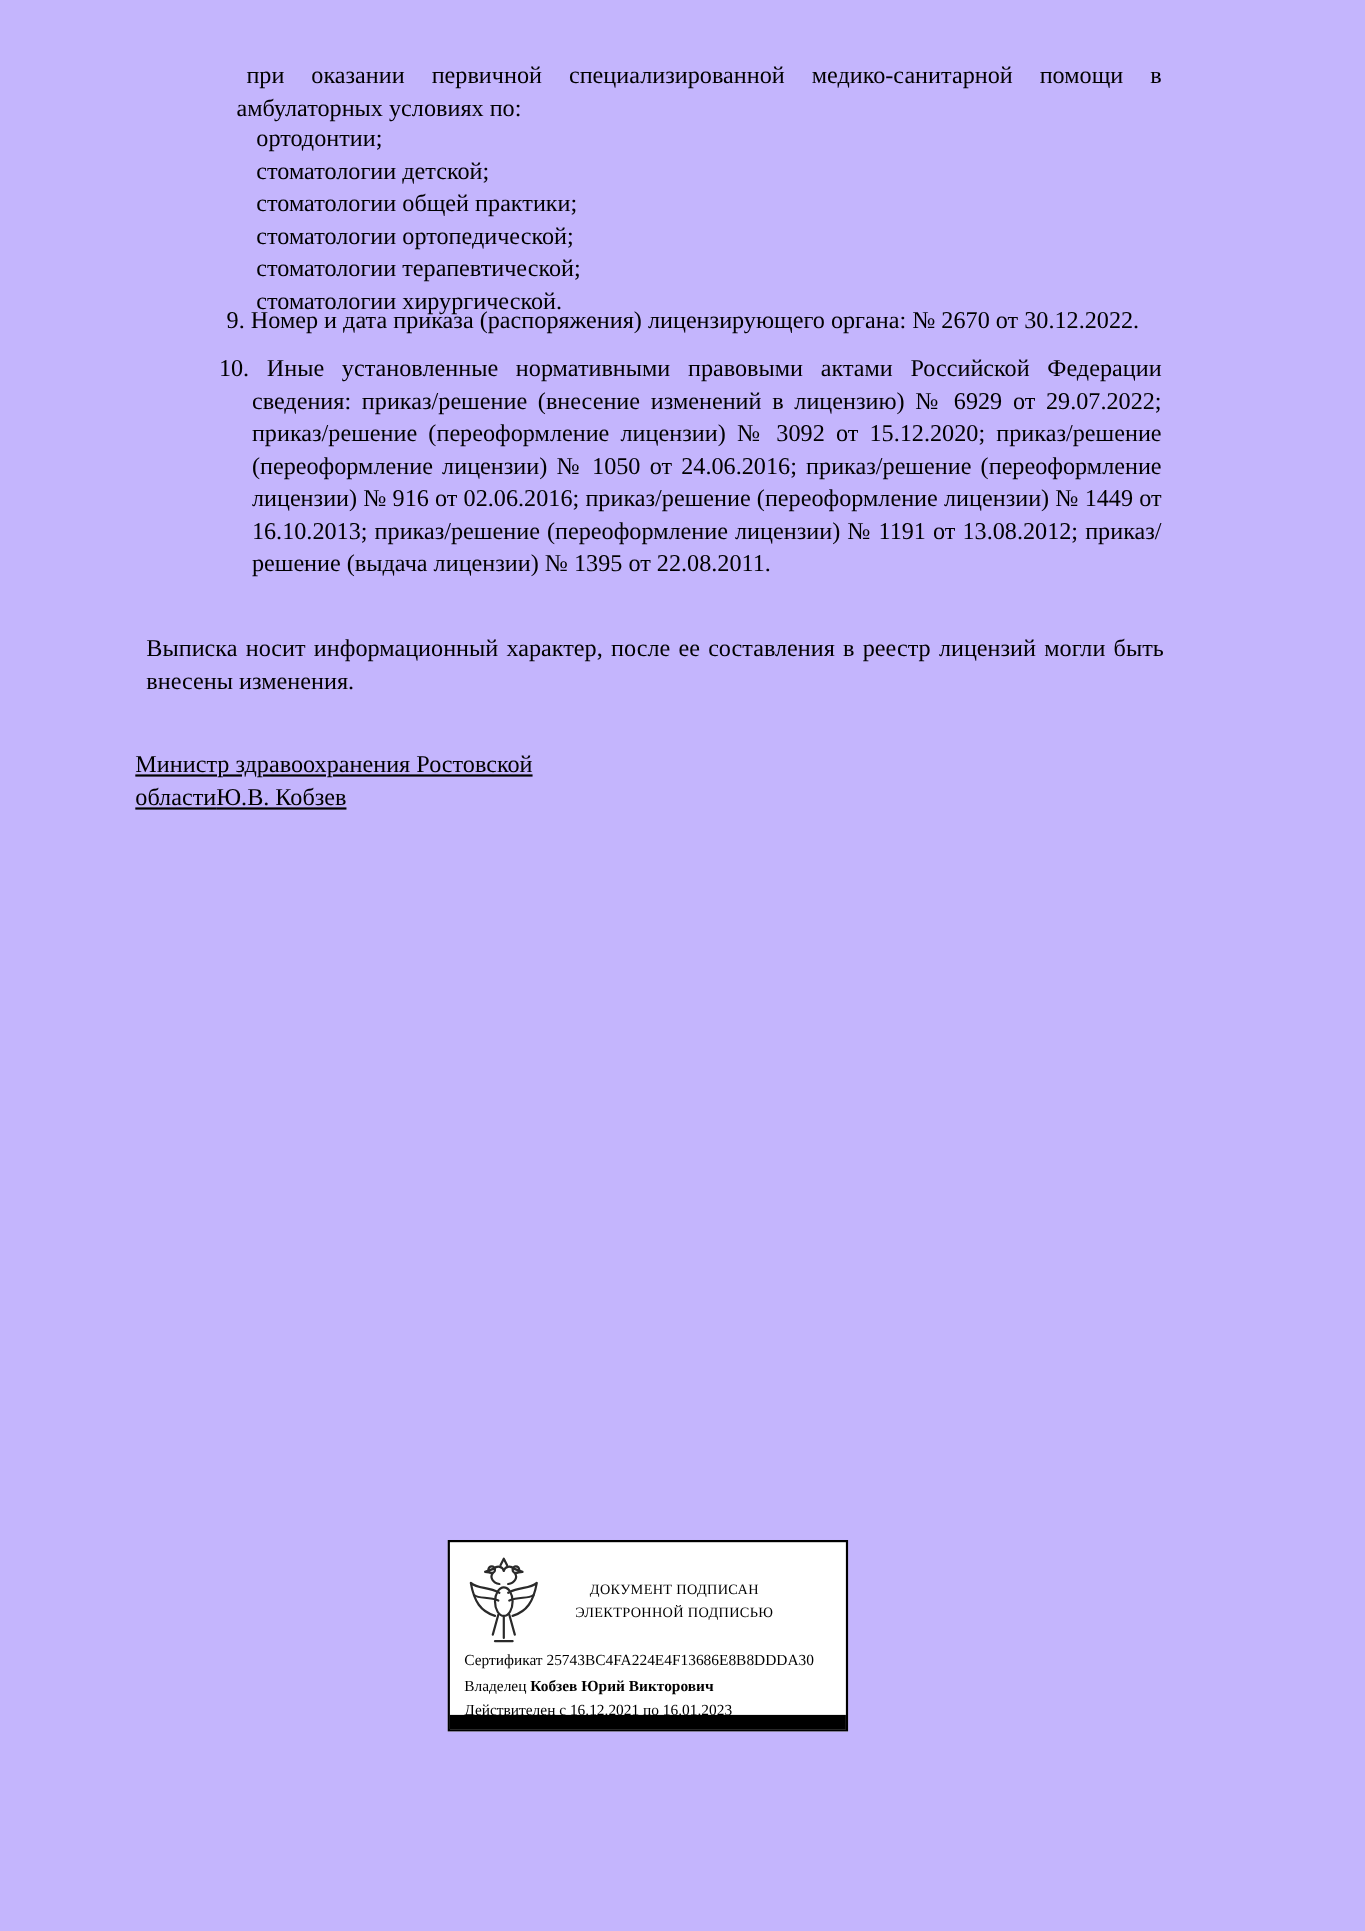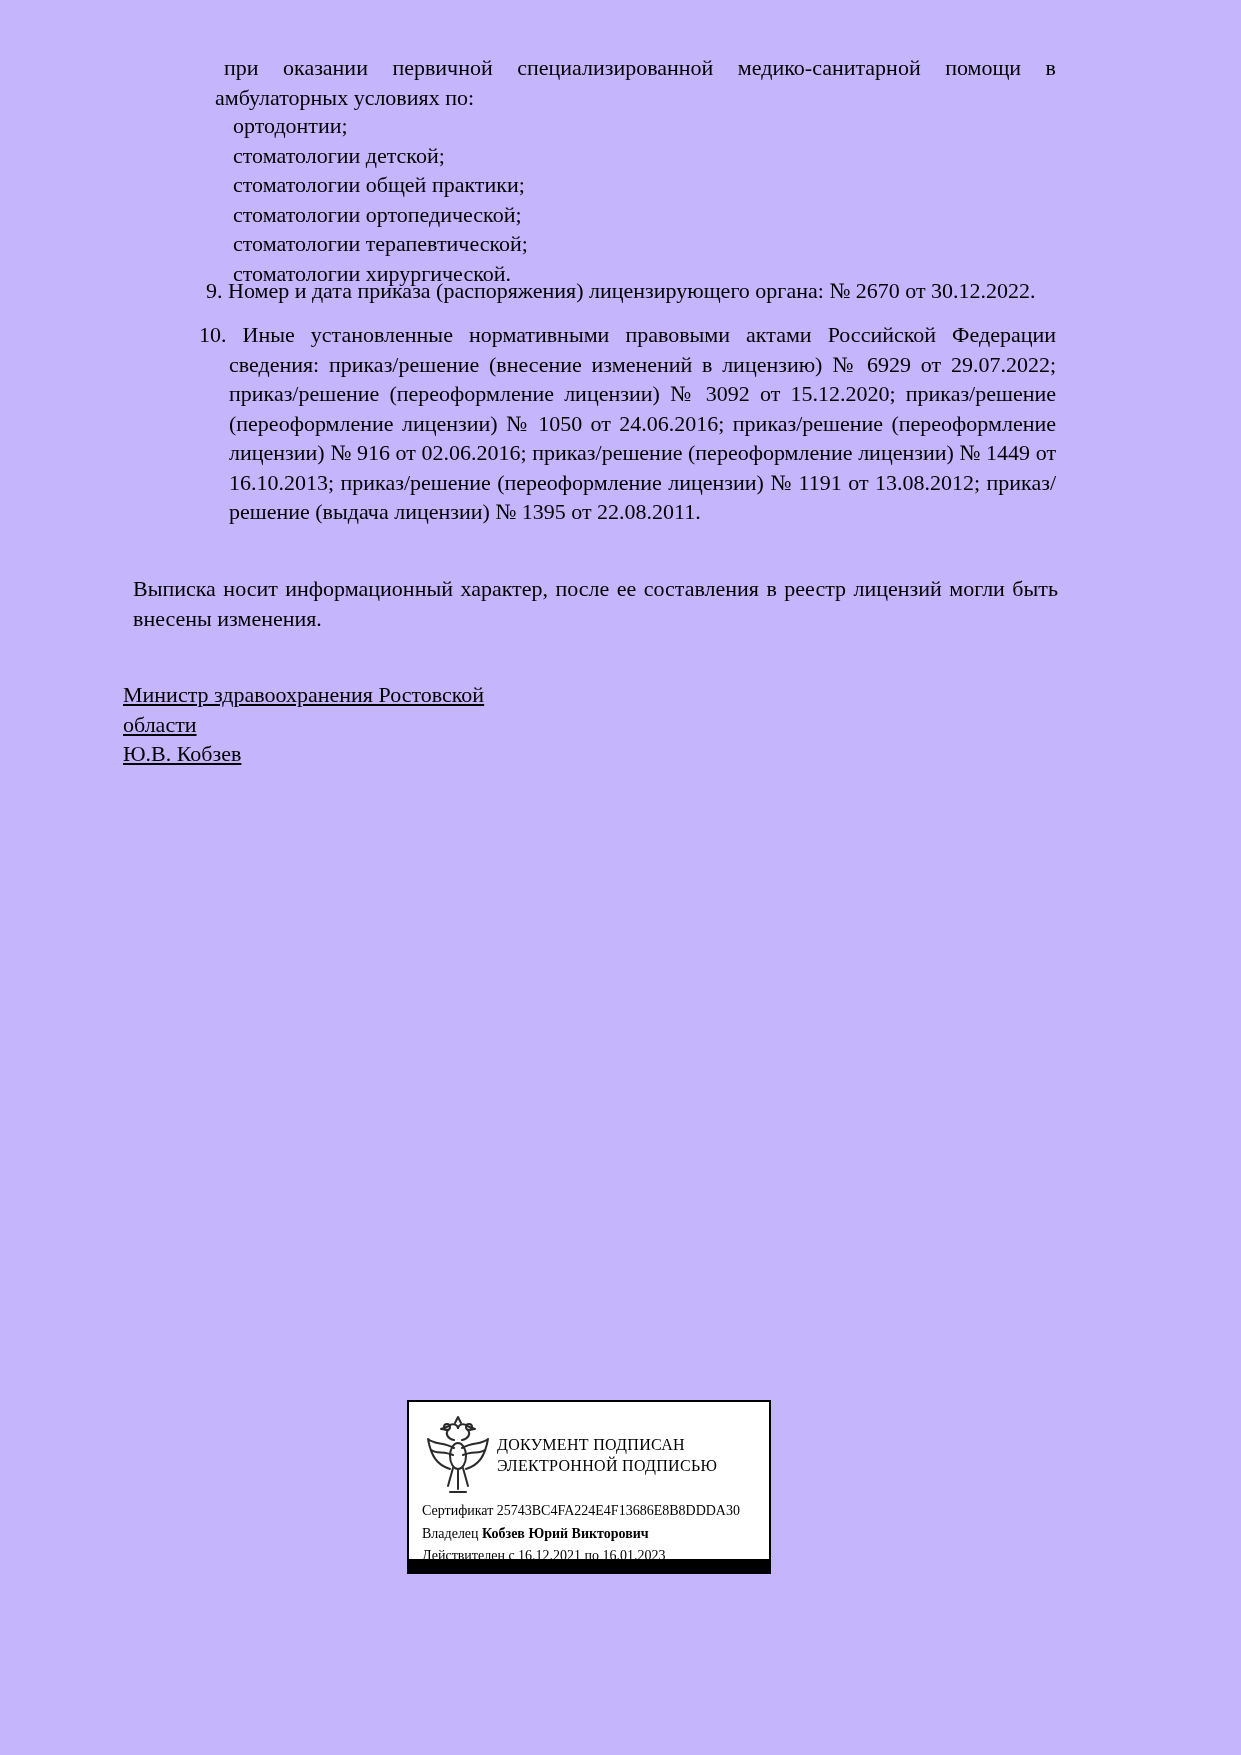--- a/index.html
+++ b/index.html
@@ -61,46 +61,46 @@
   }
   .signature-block {
     position: absolute;
     left: 123px;
     top: 680px;
     width: 933px;
     text-decoration: underline;
   }
   .signature-row2 {
     display: flex;
-    justify-content: center;
-    flex-direction: column;
+    justify-content: flex-start;
   }
   .stamp {
     position: absolute;
     left: 407px;
     top: 1400px;
     width: 364px;
     height: 174px;
     border: 2px solid #000000;
     box-sizing: border-box;
     background: #ffffff;
   }
   .stamp-emblem {
     position: absolute;
     left: 14px;
     top: 12px;
     width: 70px;
     height: 90px;
   }
   .stamp-title {
     position: absolute;
-    left: 88px;
+    left: 75px;
     top: 32px;
     width: 258px;
-    font-size: 16px;
+    text-align: center;
+    font-size: 13px;
     line-height: 21px;
     letter-spacing: 0.3px;
   }
   .stamp-cert {
     position: absolute;
     left: 13px;
     top: 98px;
     width: 340px;
     font-size: 14px;
     line-height: 22.5px;

